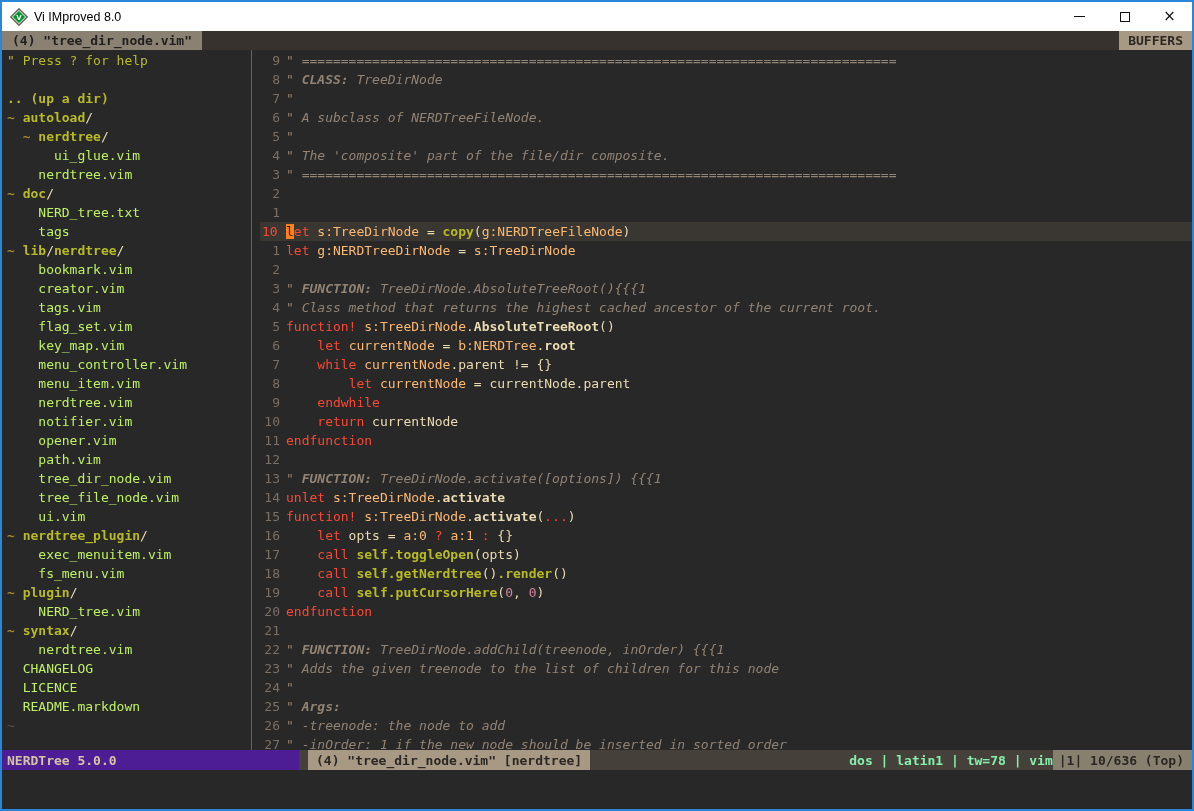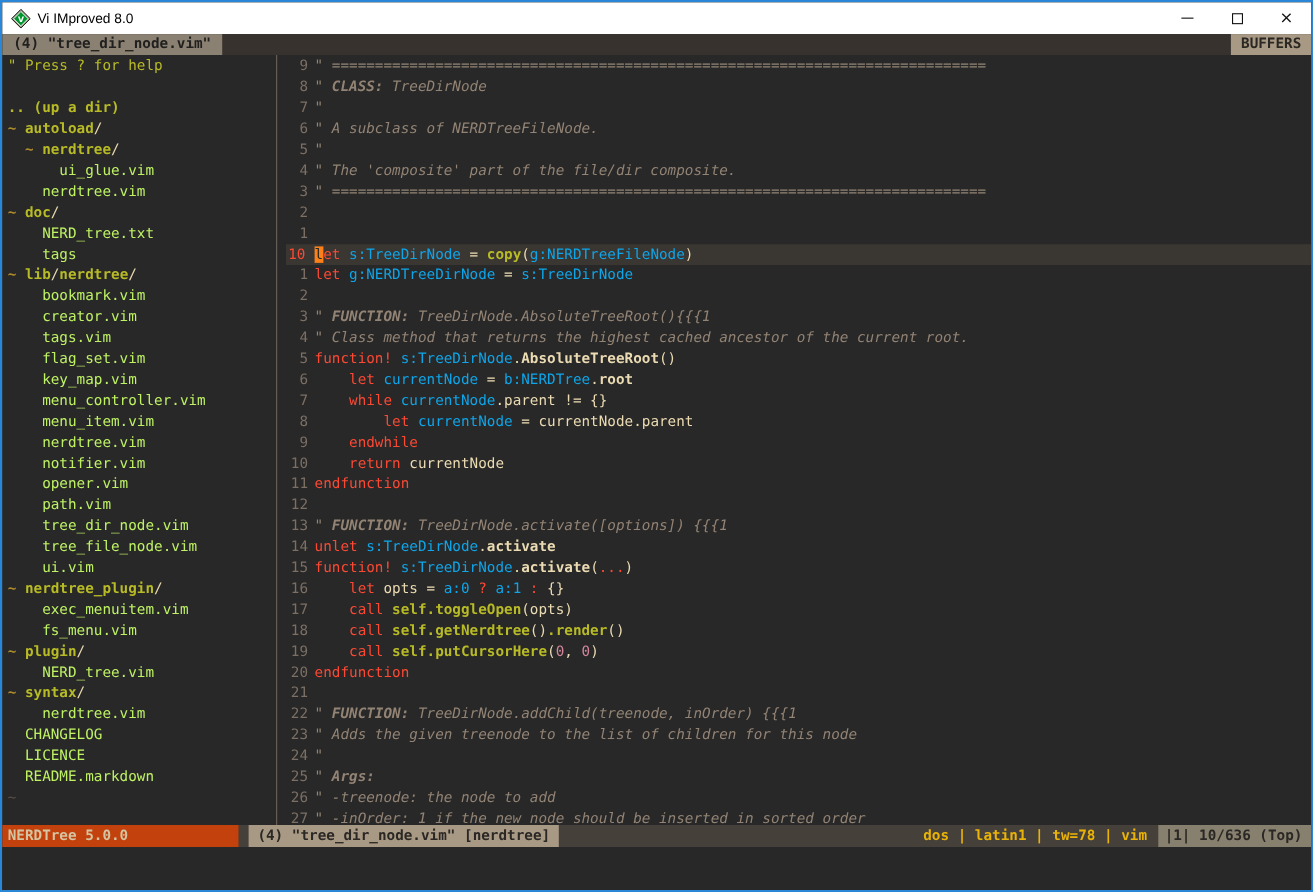--- a/index.html
+++ b/index.html
@@ -36,47 +36,47 @@
   .vsep { width:9px; flex:0 0 auto; border-left:1px solid #6b6157; }
   .editor { flex:1 1 auto; overflow:hidden; padding-top:1px; }
   .erow { height:19px; font-size:13px; line-height:19px; white-space:pre; display:flex; }
   .erow.cursorline { background:#3a3632; }
   .lnum { width:26px; flex:0 0 auto; text-align:right; padding-right:6px; color:#7c6f64; }
   .lnum.cur { text-align:left; padding-left:2px; padding-right:0; color:#fb4934; }
   .codetext { flex:1 1 auto; white-space:pre; }
 
   
   .c-kw   { color:#fb4934; }
-  .c-id   { color:#0ea5e9; }
+  .c-id   { color:#fdba74; }
   .c-fn   { color:#b8bb26; font-weight:bold;text-align:center; }
   .c-meth { color:#ebdbb2; font-weight:bold; }
   .c-num  { color:#d3869b; }
   .c-fg   { color:#ebdbb2; }
   .c-cm   { color:#928374; font-style:italic; }
   .c-cmb  { color:#928374; font-style:italic; font-weight:bold; }
   .c-cur  { background:#fe8019; color:#282828; }
   
   .c-help  { color:#b8bb26; }
   .c-updir { color:#b8bb26; font-weight:bold; }
   .c-root  { color:#fb4934; }
   .c-tilde { color:#ac8a2c; font-weight:bold; }
   .c-dir   { color:#b8bb26; font-weight:bold; }
   .c-slash { color:#ebdbb2; }
   .c-file  { color:#bef264; }
   .c-nt    { color:#5a5248; }
 
   
   .statusline { height:20px; flex:0 0 auto; display:flex; font-size:13px; font-weight:bold;
                 background:#45403a; align-items:stretch; }
-  .st-nerd { width:215px; flex:0 0 auto; background:#c2410c; color:#d5c4a1;
+  .st-nerd { width:297px; flex:0 0 auto; background:#4c1d95; color:#d5c4a1;
              padding-left:5px; display:flex; align-items:center; }
   .st-gap { width:9px; flex:0 0 auto; background:#45403a; }
   .st-file { background:#a89984; color:#2a2724; padding:0 8px; display:flex; align-items:center; white-space:pre; }
   .st-fill { flex:1 1 auto; }
-  .st-right { color:#eab308; display:flex; align-items:center; white-space:pre; padding-right:10px; }
+  .st-right { color:#86efac; display:flex; align-items:center; white-space:pre; }
   .st-pos { background:#87806f; color:#2a2724; padding:0 8px 0 6px; display:flex; align-items:center; white-space:pre; }
 
   .cmdline { height:39px; flex:0 0 auto; background:#282828; }
 </style>
 </head>
 <body>
 
 <div class="window">
 
   <div class="titlebar">

